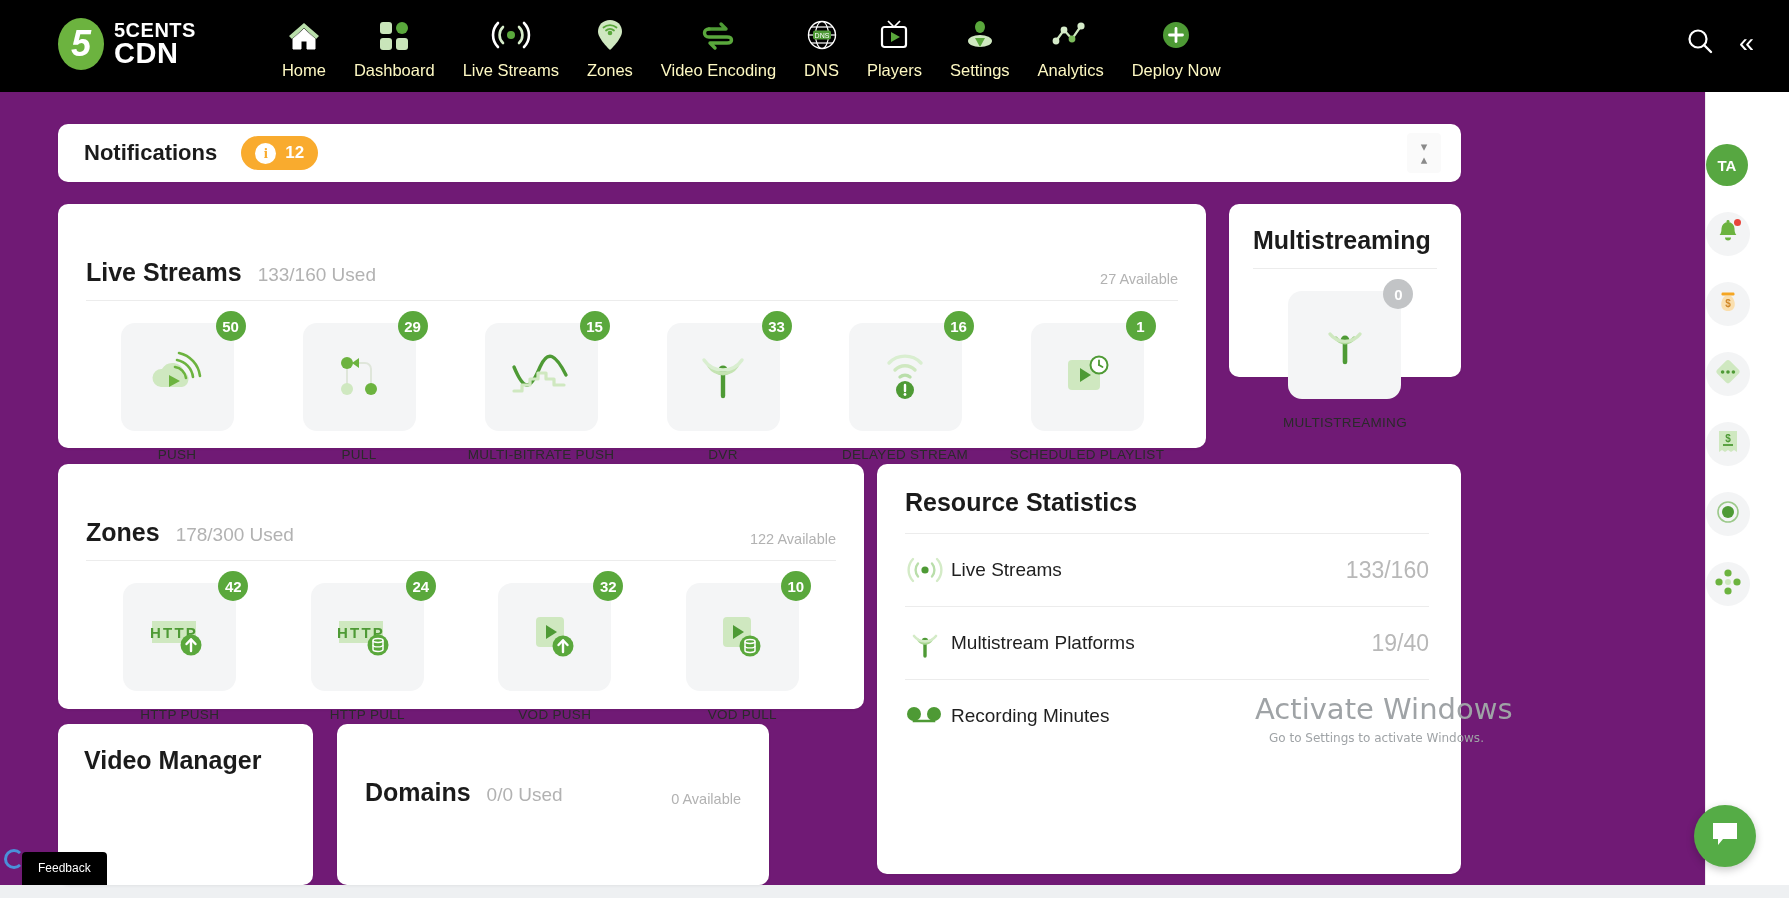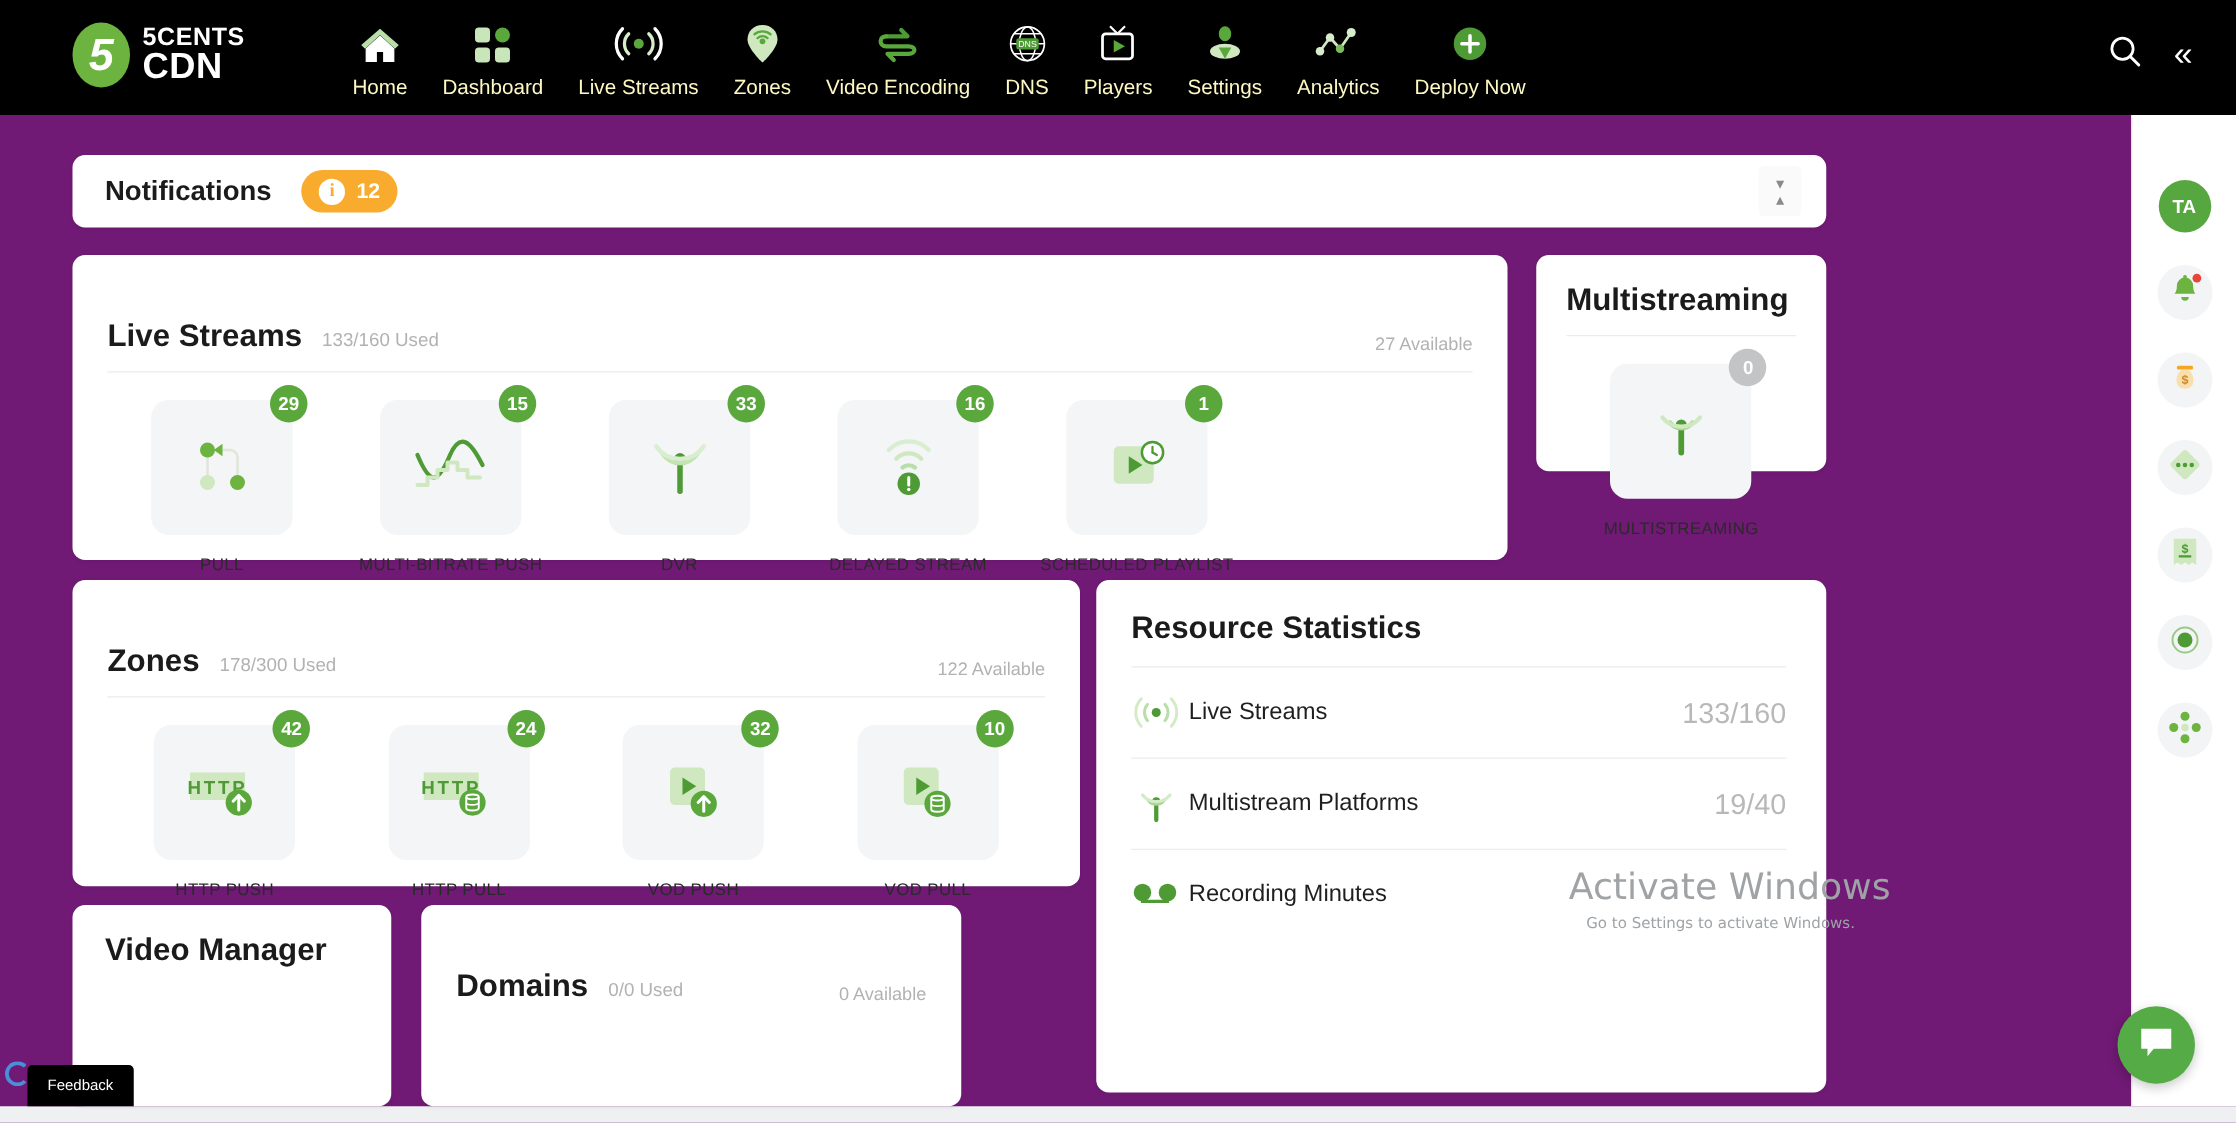--- a/index.html
+++ b/index.html
@@ -71,21 +71,21 @@
     position: absolute; top: 92px; left: 0;
     width: 1789px; height: 793px;
     background: #701a75;
   }
   .rail {
     position: absolute; top: 0; right: 0; width: 84px; height: 793px;
     background: #fff;
     border-left: 1px solid #ececec;
   }
   .rail-inner {
-    display: flex; flex-direction: column; align-items: center;
+    display: flex; flex-direction: column; align-items: flex-start;
     padding-top: 52px; gap: 26px;
   }
   .avatar {
     width: 42px; height: 42px; border-radius: 50%;
     background: #57a741; color: #fff;
     display:flex; align-items:center; justify-content:center;
     font-size: 15px; font-weight: bold; cursor: pointer;
   }
   .rail-btn {
     width: 44px; height: 44px; border-radius: 50%;
@@ -140,21 +140,21 @@
   .ls-card {
     position: absolute; left: 58px; top: 112px;
     width: 1148px; height: 244px;
     padding: 22px 28px 0 28px;
   }
   .sec-head {
     display: flex; align-items: baseline; position: relative;
     padding-bottom: 13px; border-bottom: 1px solid #ececec;
   }
   .sec-title { font-size: 25px; font-weight: bold; color: #1b1b1b; }
-  .sec-sub { font-size: 15px; color: #b2b2b2; margin-left: 16px; margin-top: 38px; }
+  .sec-sub { font-size: 19px; color: #b2b2b2; margin-left: 16px; margin-top: 38px; }
   .sec-avail {
     position: absolute; right: 0; bottom: 13px;
     font-size: 14.5px; color: #b2b2b2;
   }
   .tiles {
     display: flex; padding-top: 22px; gap: 0;
   }
   .tile {
     width: 183px; display: flex; flex-direction: column; align-items: center;
     cursor: pointer;
@@ -428,20 +428,35 @@
       </div>
 
       <div class="card ls-card">
         <div class="sec-head">
           <span class="sec-title">Live Streams</span>
           <span class="sec-sub">133/160 Used</span>
           <span class="sec-avail">27 Available</span>
         </div>
         <div class="tiles">
 
+          <div class="tile">
+            <div class="tile-box">
+              <span>
+                <svg width="60" height="56" viewBox="0 0 60 56">
+                  <path d="M14 40 a9 9 0 0 1 1 -18 a12 12 0 0 1 22 3 a8 8 0 0 1 -2 15 Z" fill="#cfe8c0"></path>
+                  <path d="M22 28 L33 34 L22 40 Z" fill="#6cb33f"></path>
+                  <path d="M28 20 a13 13 0 0 1 11 11" stroke="#6cb33f" stroke-width="2.6" fill="none" stroke-linecap="round"></path>
+                  <path d="M30 13 a20 20 0 0 1 16 17" stroke="#6cb33f" stroke-width="2.6" fill="none" stroke-linecap="round"></path>
+                  <path d="M32 6 a27 27 0 0 1 21 23" stroke="#6cb33f" stroke-width="2.6" fill="none" stroke-linecap="round"></path>
+                </svg>
+              </span>
+              <span class="tile-badge">50</span>
+            </div>
+            <div class="tile-label">PUSH</div>
+          </div>
 
           <div class="tile">
             <div class="tile-box">
               <span>
                 <svg width="60" height="56" viewBox="0 0 60 56">
                   <path d="M18 16 L18 42" stroke="#dfe6da" stroke-width="2" fill="none"></path>
                   <path d="M42 42 L42 22 a6 6 0 0 0 -6 -6 L26 16" stroke="#dfe6da" stroke-width="2" fill="none"></path>
                   <circle cx="18" cy="16" r="6" fill="#6cb33f"></circle>
                   <circle cx="18" cy="42" r="6" fill="#cfe8c0"></circle>
                   <circle cx="42" cy="42" r="6" fill="#6cb33f"></circle>

